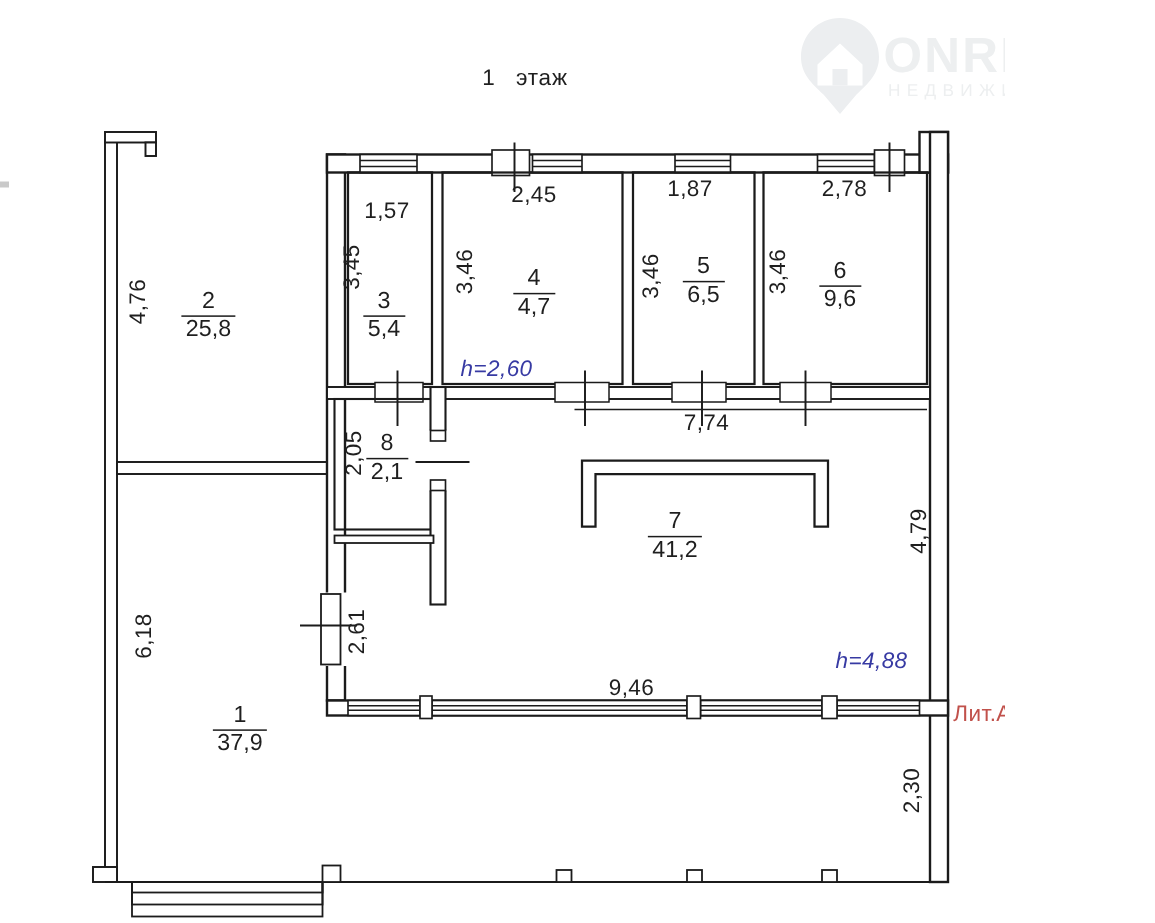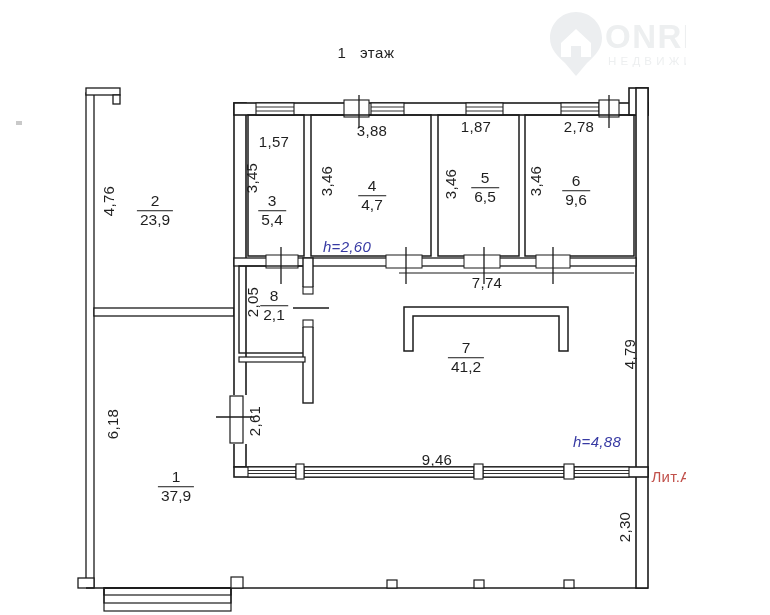--- a/index.html
+++ b/index.html
@@ -1,21 +1,21 @@
 <!DOCTYPE html>
 <html style="--blue: #373aa3; --red: #c1514b; --line: #1b1b1b; --wm: #edeff0;"><head>
 <meta charset="utf-8">
 <style>
   :root{
     --blue:#373aa3; --red:#c1514b; --line:#1b1b1b; --wm:#edeff0;
   }
   html,body{margin:0;padding:0;background:#fff;}
   #canvas{
     position:relative;width:670px;height:615px;background:#fff;overflow:hidden;
-    font-family:"Liberation Sans", sans-serif;color:#1f1f1f;margin-left:16px;
+    font-family:"Liberation Sans", sans-serif;color:#1f1f1f;
   }
   svg{position:absolute;left:0;top:0;}
   .lbl{
     position:absolute;transform:translate(-50%,-50%);
     font-size:15px;line-height:1;white-space:nowrap;letter-spacing:.3px;
   }
   .rot{transform:translate(-50%,-50%) rotate(-90deg);}
   .blue{color:var(--blue);font-style:italic;}
   .red{color:var(--red);}
   .title{
@@ -183,21 +183,21 @@
       </g>
     </g>
   </svg>
 
   <div class="room-label" style="left:160px;top:487px">
     <span class="rnum">1</span>
     <span class="rarea">37,9</span>
   </div>
   <div class="room-label" style="left:139px;top:211px">
     <span class="rnum">2</span>
-    <span class="rarea">23,9</span>
+    <span class="rarea">25,8</span>
   </div>
   <div class="room-label" style="left:256px;top:211px">
     <span class="rnum">3</span>
     <span class="rarea">5,4</span>
   </div>
   <div class="room-label" style="left:356px;top:196px">
     <span class="rnum">4</span>
     <span class="rarea">4,7</span>
   </div>
   <div class="room-label" style="left:469px;top:188px">
@@ -211,21 +211,21 @@
   <div class="room-label" style="left:450px;top:358px">
     <span class="rnum">7</span>
     <span class="rarea">41,2</span>
   </div>
   <div class="room-label" style="left:258px;top:306px">
     <span class="rnum">8</span>
     <span class="rarea">2,1</span>
   </div>
 
   <span class="lbl" style="left:258px;top:141px">1,57</span>
-  <span class="lbl" style="left:356px;top:130px">3,88</span>
+  <span class="lbl" style="left:356px;top:130px">2,45</span>
   <span class="lbl" style="left:460px;top:126px">1,87</span>
   <span class="lbl" style="left:563px;top:126px">2,78</span>
   <span class="lbl" style="left:471px;top:282px">7,74</span>
   <span class="lbl" style="left:421px;top:459px">9,46</span>
 
   <span class="lbl rot" style="left:235px;top:178px">3,45</span>
   <span class="lbl rot" style="left:310px;top:181px">3,46</span>
   <span class="lbl rot" style="left:434px;top:184px">3,46</span>
   <span class="lbl rot" style="left:519px;top:181px">3,46</span>
   <span class="lbl rot" style="left:92px;top:201px">4,76</span>

